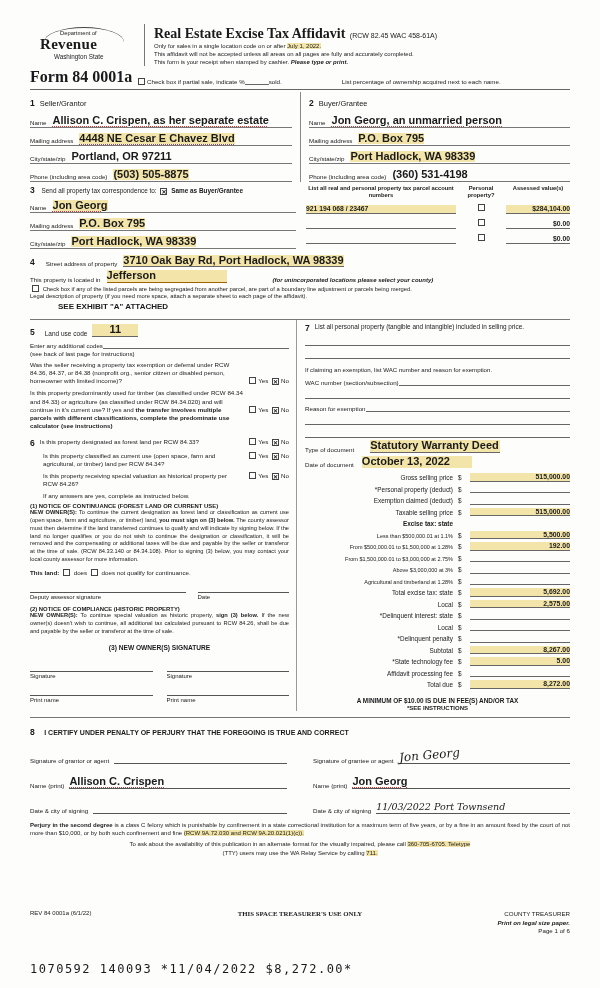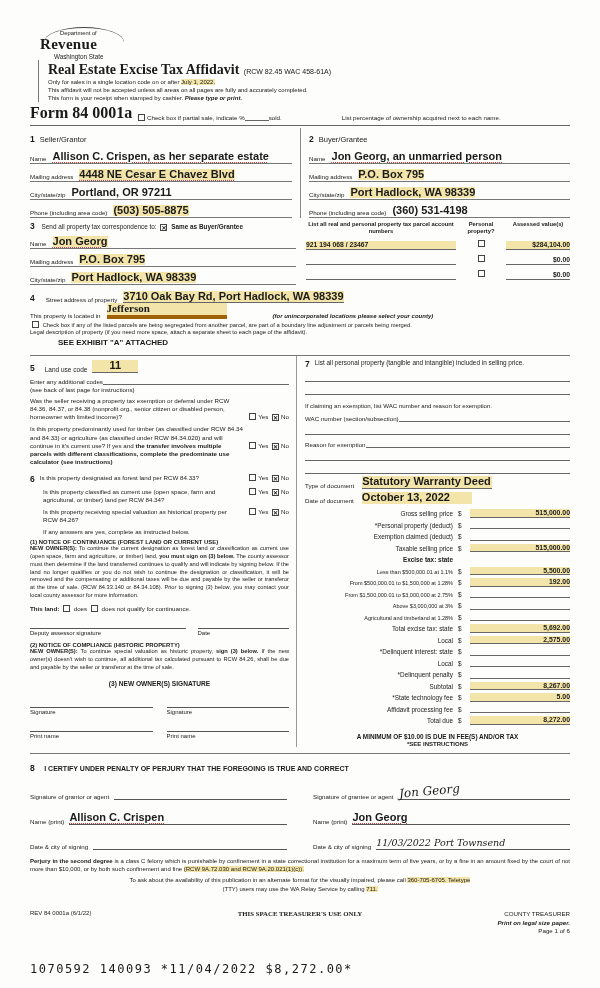--- a/index.html
+++ b/index.html
@@ -53,21 +53,21 @@
   .hnote{font-size:6px;line-height:1.35;}
   .footer{position:absolute;left:30px;right:30px;bottom:12px;}
   .frow{display:flex;align-items:flex-start;}
   .stamp{font-family:"DejaVu Sans Mono",monospace;font-size:12px;letter-spacing:1.5px;margin-top:26px;}
 </style>
 </head>
 <body>
 
 <div class="page">
 
-  <div style="display:flex;flex-direction:column;">
+  <div style="display:flex;">
     <div class="logo">
       <div class="logo-dept">Department of</div>
       <div class="logo-rev serif">Revenue</div>
       <div class="logo-state">Washington State</div>
     </div>
     <div class="htitle">
       <div>
         <span class="serif b" style="font-size:14px;">Real Estate Excise Tax Affidavit</span>
         <span style="font-size:7px;">(RCW 82.45 WAC 458-61A)</span>
       </div>
@@ -180,21 +180,21 @@
   </div>
 
   <div style="margin-top:3px;">
     <div class="field" style="border-bottom:none;height:16px;">
       <span class="num">4</span>
       <span class="flbl">Street address of property</span>
       <span class="fval hl" style="border-bottom:1px solid #666;min-width:220px;">3710 Oak Bay Rd, Port Hadlock, WA  98339</span>
     </div>
     <div style="display:flex;align-items:flex-end;height:15px;gap:6px;">
       <span class="flbl">This property is located in</span>
-      <span class="fval hl" style="border-bottom:4px solid #a16207;min-width:120px;padding-bottom:1px;font-family:Liberation Serif, serif;">Jefferson</span>
+      <span class="fval hl" style="border-bottom:1px solid #a16207;min-width:120px;padding-bottom:1px;">Jefferson</span>
       <span class="b i" style="font-size:6px;margin-left:40px;">(for unincorporated locations please select your county)</span>
     </div>
     <div style="font-size:5.8px;margin-top:2px;">
       <span class="cb"></span>
       <span>Check box if any of the listed parcels are being segregated from another parcel, are part of a boundary line adjustment or parcels being merged.</span>
     </div>
     <div style="font-size:5.8px;margin-top:1px;">Legal description of property (if you need more space, attach a separate sheet to each page of the affidavit).</div>
     <div class="b" style="font-size:8px;padding:3px 0 3px 28px;">SEE EXHIBIT "A" ATTACHED</div>
   </div>
 
@@ -304,21 +304,21 @@
         <span class="flexline"></span>
       </div>
       <div class="blankline"></div>
       <div style="display:flex;align-items:flex-end;height:13px;">
         <span class="flbl">Reason for exemption</span>
         <span class="flexline"></span>
       </div>
       <div class="blankline"></div>
       <div class="blankline"></div>
 
-      <div style="display:flex;align-items:flex-end;height:15px;gap:8px;">
+      <div style="display:flex;align-items:flex-end;height:15px;gap:16px;">
         <span class="flbl">Type of document</span>
         <span class="fval hl" style="border-bottom:1px solid #666;min-width:130px;padding-bottom:1px;">Statutory Warranty Deed</span>
       </div>
       <div style="display:flex;align-items:flex-end;height:15px;gap:8px;">
         <span class="flbl">Date of document</span>
         <span class="fval hl" style="min-width:110px;padding-bottom:1px;">October 13, 2022</span>
       </div>
 
       <div style="margin-top:2px;">
         <div class="mrow">

